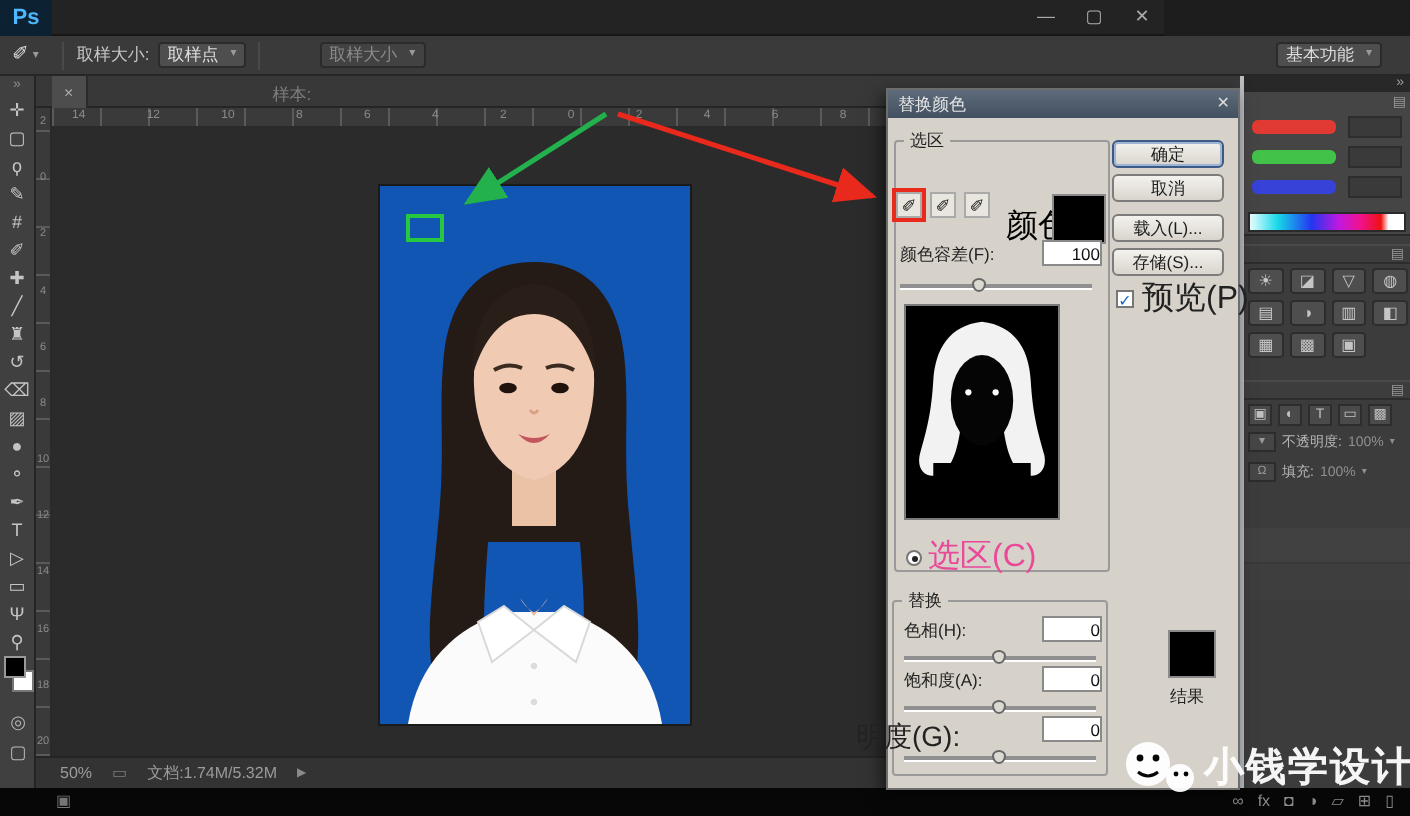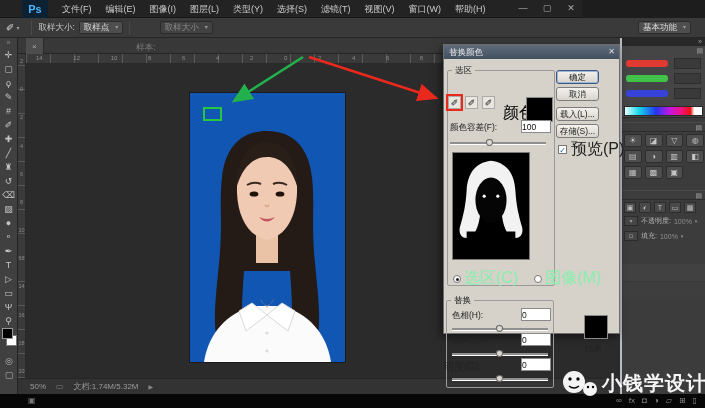--- a/index.html
+++ b/index.html
@@ -4,21 +4,21 @@
 <style>
   :root{
     --photo-bg:#1156b2; --arrow-green:#22b14c; --arrow-red:#e8291c;
     --sel-layer:#7e96b4; --dlg-bg:#d6d2ca;
   }
   *{margin:0;padding:0;box-sizing:border-box;font-family:"Liberation Sans","DejaVu Sans",sans-serif;}
   body{background:#111;}
   #app{position:relative;width:705px;height:408px;background:#1d1d1d;overflow:hidden;}
 
   
-  .menubar{position:absolute;left:0;top:0;width:582px;height:18px;background:#232323;border-bottom:1px solid #161616;display:flex;align-items:center;z-index:6;padding-left:22px;}
+  .menubar{position:absolute;left:0;top:0;width:582px;height:18px;background:#232323;border-bottom:1px solid #161616;display:flex;align-items:center;z-index:6;}
   .pslogo{width:26px;height:18px;background:#0c2233;color:#4db8ff;font-size:11px;font-weight:bold;text-align:center;line-height:18px;}
   .menuitems{display:flex;margin-left:8px;gap:2px;}
   .menuitems span{color:#c9c9c9;font-size:9px;padding:0 6px;line-height:18px;white-space:nowrap;}
   .winctrls{position:absolute;right:4px;top:1px;display:flex;gap:10px;}
   .winctrls span{color:#aaa;font-size:9px;width:14px;text-align:center;line-height:14px;}
 
   
   .optionsbar{position:absolute;left:0;top:18px;width:705px;height:20px;background:#3a3a3a;border-bottom:1px solid #262626;display:flex;align-items:center;z-index:6;}
   .opt-eyedrop{color:#ddd;font-size:10px;margin-left:6px;}
   .opt-caret{color:#999;font-size:6px;margin:0 6px 0 2px;}
@@ -55,41 +55,41 @@
   .vruler .nums{display:flex;flex-direction:column;justify-content:space-between;height:100%;color:#8b8b8b;font-size:5.5px;text-align:center;padding:4px 0;}
   .canvas{position:absolute;left:8px;top:26px;right:0;bottom:16px;background:#2b2b2b;}
   .photo{position:absolute;left:172px;top:55px;width:155px;height:269px;box-shadow:0 0 0 1px #1a1a1a;}
   .green-rect{position:absolute;left:185px;top:69px;width:19px;height:14px;border:2px solid #27c840;z-index:4;}
   .statusbar{position:absolute;left:0;bottom:0;width:100%;height:16px;background:#333;border-top:1px solid #252525;display:flex;align-items:center;gap:10px;color:#9b9b9b;font-size:8px;}
   .statusbar .zoomv{margin-left:12px;}
   .statusbar .chip{color:#7d7d7d;font-size:8px;}
   .statusbar .play{font-size:6px;color:#8a8a8a;}
 
   
-  .dialog{position:absolute;left:443px;top:44px;width:177px;height:290px;background:var(--dlg-bg);border:1px solid #6d6d6d;box-shadow:-2px 3px 8px rgba(0,0,0,.55);z-index:10;font-size:8.5px;color:#1d1d1d;}
+  .dialog{position:absolute;left:443px;top:44px;width:177px;height:351px;background:var(--dlg-bg);border:1px solid #6d6d6d;box-shadow:-2px 3px 8px rgba(0,0,0,.55);z-index:10;font-size:8.5px;color:#1d1d1d;}
   .dlg-title{position:absolute;left:0;top:0;width:100%;height:14px;background:linear-gradient(#5d6b7b,#42505f);color:#e6e6e6;font-size:8.5px;line-height:14px;padding:0 5px;}
   .dlg-close{position:absolute;right:4px;top:2px;color:#ddd;font-size:8px;line-height:10px;}
   .grp{position:absolute;border:1px solid #9a9a9a;border-radius:2px;}
   .grp-label{position:absolute;background:var(--dlg-bg);padding:0 3px;font-size:8.5px;color:#222;}
   .cbox{width:9px;height:9px;background:#fff;border:1px solid #777;font-size:8px;line-height:9px;text-align:center;color:#1a66c0;font-weight:bold;}
   .droppers{position:absolute;left:448px;top:96px;display:flex;gap:4px;z-index:11;}
   .drp{width:13px;height:13px;background:#e9e6df;border:1px solid #aaa;color:#222;font-size:9px;text-align:center;line-height:12px;}
   .drp.hl{box-shadow:0 0 0 2px var(--arrow-red);}
   .colorlbl{position:absolute;left:503px;top:103px;}
   .colorswatch{position:absolute;left:526px;top:97px;width:27px;height:25px;background:#000;border:1px solid #8a8a8a;}
-  .fld{position:absolute;width:30px;height:13px;background:#fff;border:1px solid #8a8a8a;font-size:8.5px;text-align:left;line-height:12px;color:#111;}
+  .fld{position:absolute;width:30px;height:13px;background:#fff;border:1px solid #8a8a8a;font-size:8.5px;text-align:right;line-height:12px;color:#111;}
   .slider{position:absolute;height:9px;}
   .slider::before{content:"";position:absolute;left:0;right:0;top:4px;height:2px;background:#8f8f8f;border-bottom:1px solid #fff;}
   .thumb{position:absolute;top:1px;width:7px;height:7px;background:#dcd9d3;border:1px solid #666;border-radius:50% 50% 50% 50%/40% 40% 60% 60%;}
   .maskprev{position:absolute;left:452px;top:152px;width:78px;height:108px;border:1px solid #7a7a7a;background:#000;}
   .radios{position:absolute;left:453px;top:268px;display:flex;gap:16px;align-items:center;}
-  .radio{display:flex;align-items:center;gap:3px;color:#86efac;}
+  .radio{display:flex;align-items:center;gap:3px;color:#ec4899;}
   .rdot{width:8px;height:8px;border:1px solid #777;border-radius:50%;background:#fff;position:relative;}
   .rdot.on::after{content:"";position:absolute;left:2px;top:2px;width:3px;height:3px;border-radius:50%;background:#222;}
-  .dbtn{position:absolute;left:556px;width:43px;height:14px;background:linear-gradient(#f4f2ee,#d9d5cd);border:1px solid #7c7c7c;border-radius:3px;font-size:8.5px;text-align:center;line-height:13px;color:#1d1d1d;}
+  .dbtn{position:absolute;left:556px;width:56px;height:14px;background:linear-gradient(#f4f2ee,#d9d5cd);border:1px solid #7c7c7c;border-radius:3px;font-size:8.5px;text-align:center;line-height:13px;color:#1d1d1d;}
   .dbtn.primary{border:1px solid #3c5a85;box-shadow:0 0 0 1px #9db4d4 inset;}
   .prevrow{position:absolute;left:558px;top:139px;display:flex;gap:4px;align-items:center;color:#222;}
   .result-swatch{position:absolute;left:584px;top:315px;width:24px;height:24px;background:#000;border:1px solid #8a8a8a;}
   .result-lbl{position:absolute;left:585px;top:343px;color:#222;}
 
   
   .rightpanel{position:absolute;left:620px;top:38px;width:85px;height:356px;background:#3c3c3c;border-left:2px solid #b9bdc2;z-index:3;}
   .ptabs{position:absolute;left:0;top:0;width:100%;height:8px;background:#282828;color:#999;font-size:7px;text-align:right;line-height:8px;padding-right:3px;}
   .colorpanel{position:absolute;left:0;top:8px;width:100%;height:72px;background:#454545;border-bottom:1px solid #2a2a2a;}
   .crow{position:absolute;left:4px;height:11px;}
@@ -122,33 +122,20 @@
   .watermark{position:absolute;left:558px;top:366px;display:flex;align-items:center;gap:2px;z-index:40;}
   .watermark .wmtext{color:#fff;font-size:20px;font-weight:bold;letter-spacing:1px;opacity:.95;white-space:nowrap;}
 </style>
 </head>
 <body>
 
 <div id="app">
 
   <div class="menubar">
     <div class="pslogo">Ps</div>
-    <div class="menuitems">
-
-    <span>文件(F)</span>
-        <span>编辑(E)</span>
-        <span>图像(I)</span>
-        <span>图层(L)</span>
-        <span>类型(Y)</span>
-        <span>选择(S)</span>
-        <span>滤镜(T)</span>
-        <span>视图(V)</span>
-        <span>窗口(W)</span>
-        <span>帮助(H)</span>
-      </div>
     <div class="winctrls">
 
     <span>—</span>
         <span>▢</span>
         <span>✕</span>
       </div>
   </div>
 
   <div class="optionsbar">
     <span class="opt-eyedrop">✐</span>
@@ -400,42 +387,38 @@
     <path d="M14 80 L64 80 L64 108 L14 108 Z" fill="#000"></path>
     <circle cx="32" cy="44" r="1.6" fill="#fff"></circle>
     <circle cx="46" cy="44" r="1.6" fill="#fff"></circle>
   </svg>
 
   <div class="radios" style="z-index: 11; left: 453px; top: 268px;">
     <span class="radio">
         <span class="rdot on"></span>
         <span>选区(C)</span>
       </span>
-    <span class="radio">
-        <span class="rdot"></span>
-        <span>图像(M)</span>
-      </span>
   </div>
 
   <div class="grp" style="left:446px;top:300px;width:108px;height:88px;z-index:11;"></div>
   <span class="grp-label" style="left:451px;top:295px;z-index:12;">替换</span>
 
   <span style="position:absolute;left:452px;top:310px;font-size:8.5px;color:#222;z-index:12;">色相(H):</span>
   <div class="fld" style="left:521px;top:308px;z-index:12;">0</div>
   <div class="slider" style="left:452px;top:324px;width:96px;z-index:12;">
       <div class="thumb" style="left:46%;"></div>
     </div>
 
   <span style="position:absolute;left:452px;top:335px;font-size:8.5px;color:#222;z-index:12;">饱和度(A):</span>
   <div class="fld" style="left:521px;top:333px;z-index:12;">0</div>
   <div class="slider" style="left:452px;top:349px;width:96px;z-index:12;">
       <div class="thumb" style="left:46%;"></div>
     </div>
 
-  <span style="position:absolute;left:444px;top:360px;font-size:10px;color:#222;z-index:12;">明度(G):</span>
+  <span style="position:absolute;left:428px;top:360px;font-size:14px;color:#222;z-index:12;">明度(G):</span>
   <div class="fld" style="left:521px;top:358px;z-index:12;">0</div>
   <div class="slider" style="left:452px;top:374px;width:96px;z-index:12;">
       <div class="thumb" style="left:46%;"></div>
     </div>
 
   <div class="dbtn primary" style="top:70px;z-index:11;">确定</div>
   <div class="dbtn" style="top:87px;z-index:11;">取消</div>
   <div class="dbtn" style="top:107px;z-index:11;">载入(L)...</div>
   <div class="dbtn" style="top:124px;z-index:11;">存储(S)...</div>
   <div class="prevrow" style="z-index: 11; left: 558px; top: 139px;">

